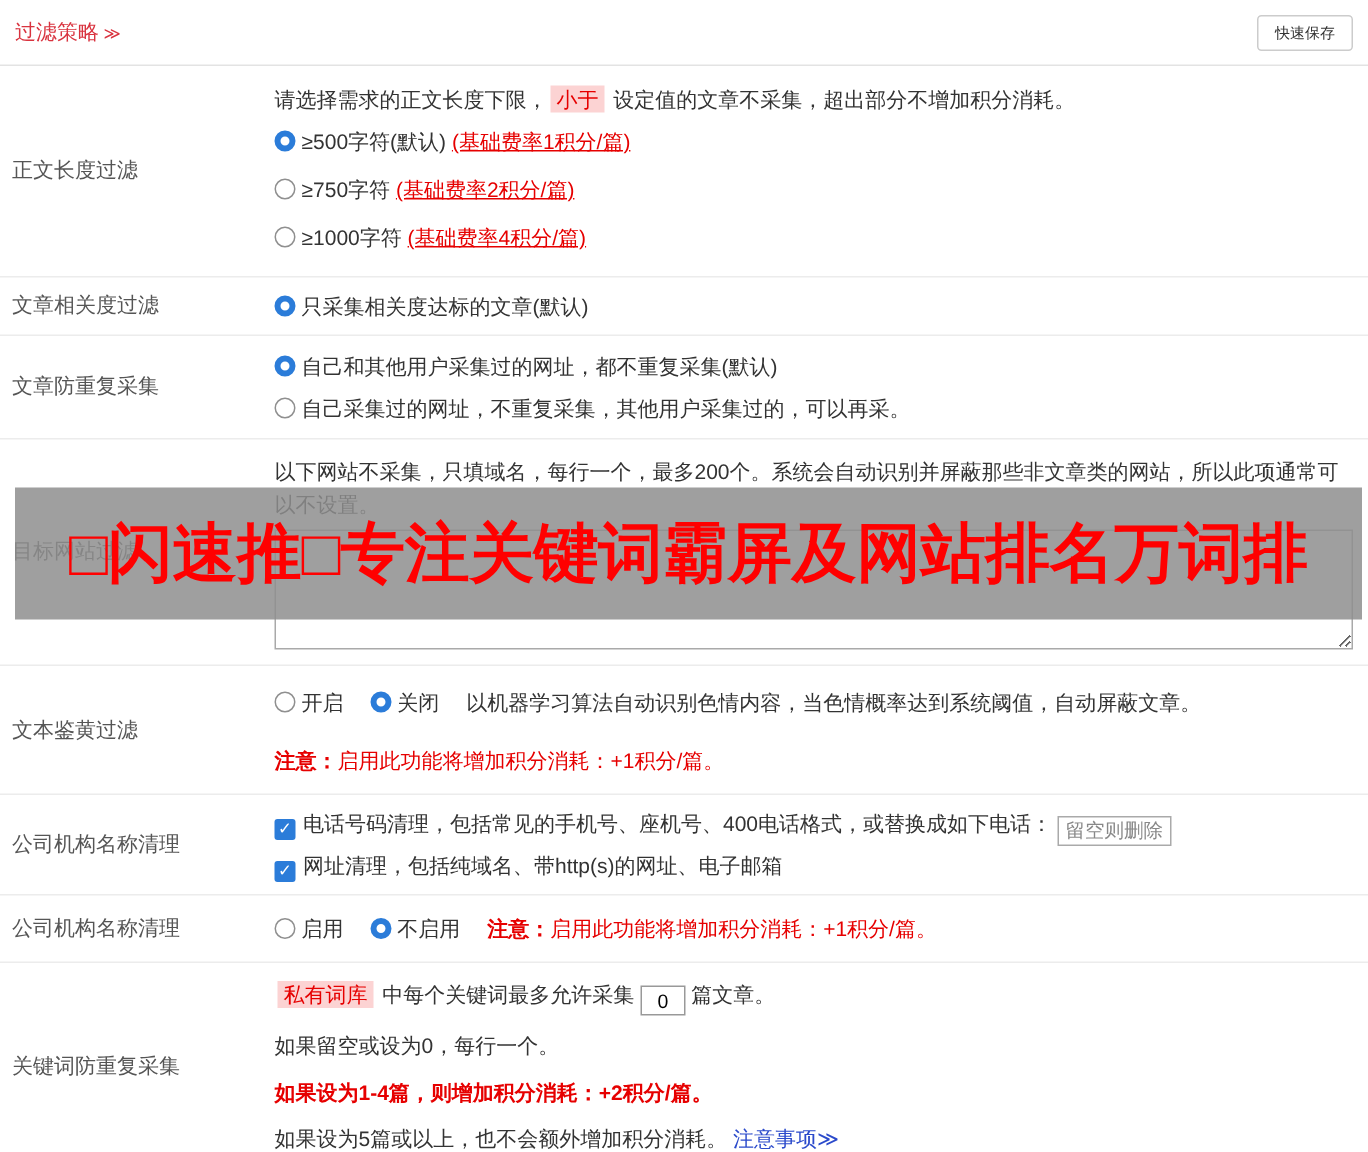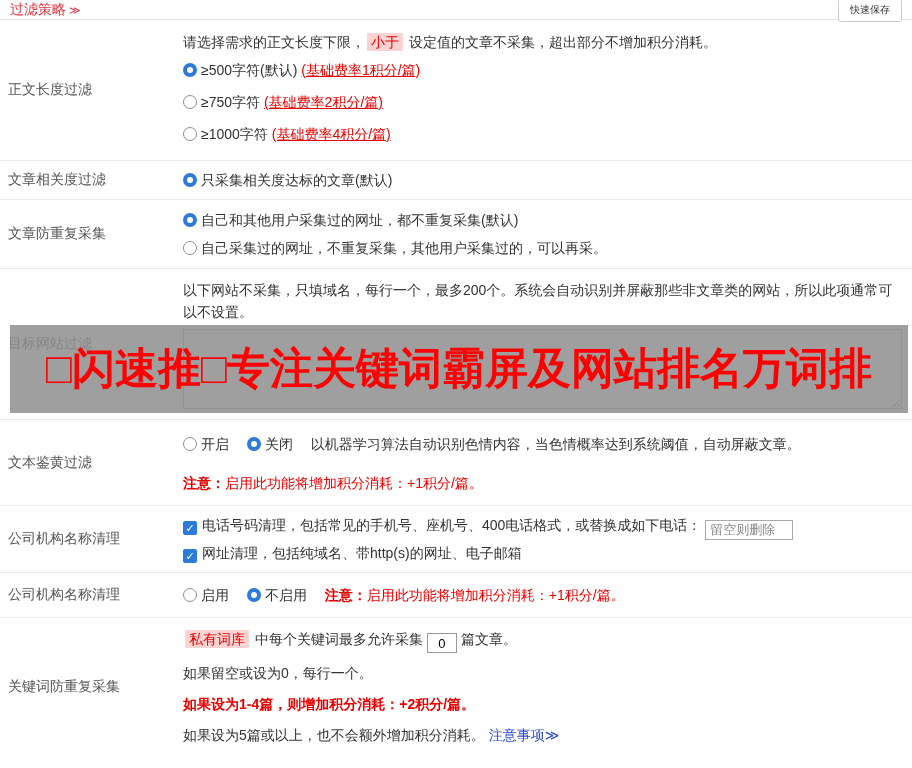--- a/index.html
+++ b/index.html
@@ -1,21 +1,21 @@
 <!DOCTYPE html>
 <html><head>
 <meta charset="utf-8">
 <style>
   * { margin:0; padding:0; box-sizing:border-box; }
   html,body { width:912px; height:768px; overflow:hidden; background:#fff;
     font-family:"Liberation Sans","DejaVu Sans",sans-serif; font-size:14px; color:#333; }
   .page { position:relative; width:912px; height:768px; }
 
   .topbar { display:flex; justify-content:space-between; align-items:center;
-    padding:5px 10px; height:20px; border-bottom:1px solid #e3e3e3; }
+    padding:5px 10px; height:44px; border-bottom:1px solid #e3e3e3; }
   .topbar .title { color:#d9333f; font-size:14px; cursor:pointer; }
   .topbar .chev { font-size:11px; margin-left:3px; color:#d9333f; }
   .save-btn { background:#fff; border:1px solid #ccc; border-radius:3px;
     padding:4px 11px; font-size:10px; color:#333; cursor:pointer;
     font-family:"Liberation Sans","DejaVu Sans",sans-serif; }
 
   .row { display:flex; border-bottom:1px solid #ececec; }
   .row-label { width:177px; padding:0 6px 0 8px; display:flex; align-items:center;
     color:#555; flex-shrink:0; }
   .row-content { flex:1; padding:10px 10px 10px 6px; }
@@ -36,21 +36,21 @@
 
   .red { color:#e60000; }
   .red-b { color:#e60000; font-weight:bold; }
   .fee { color:#e60000; text-decoration:underline; }
   .hl { background:#fcd3d3; color:#e60000; padding:1px 4px; margin:0 2px; }
   .link { color:#2b4acb; cursor:pointer; }
 
   .site-textarea { display:block; width:100%; height:80px; margin-top:6px;
     border:1px solid #a9a9a9; resize:both; font-family:inherit; font-size:13px; padding:3px; }
 
-  .mini-input { width:88px; height:20px; border:1px solid #aaa; padding:0 4px;
+  .mini-input { width:76px; height:20px; border:1px solid #aaa; padding:0 4px;
     font-size:13px; vertical-align:-4px; font-family:inherit; }
   .mini-input::placeholder { color:#888; }
   .num-input { width:30px; height:20px; border:1px solid #999; text-align:center;
     font-size:13px; vertical-align:-4px; margin:0 4px; font-family:inherit; }
 
   .chk-line { line-height:26px; display:block; }
   .kw-line { line-height:22px; margin-bottom:9px; }
   .kw-line:last-child { margin-bottom:0; }
   .note-line { margin-top:17px; line-height:20px; }
 

